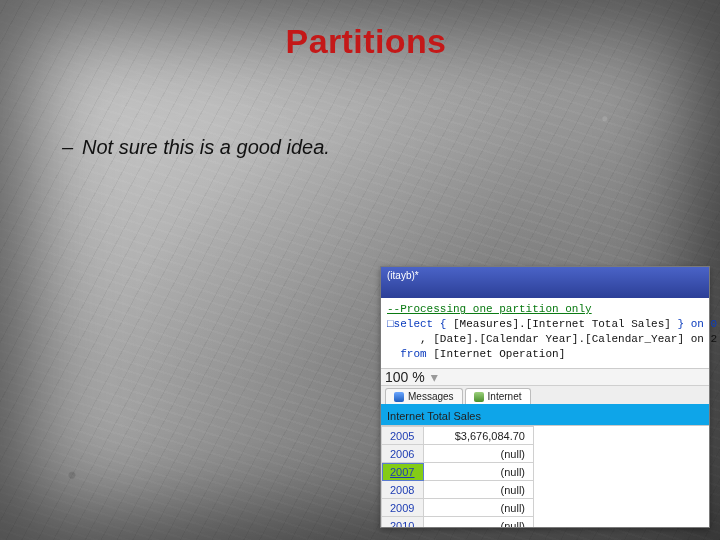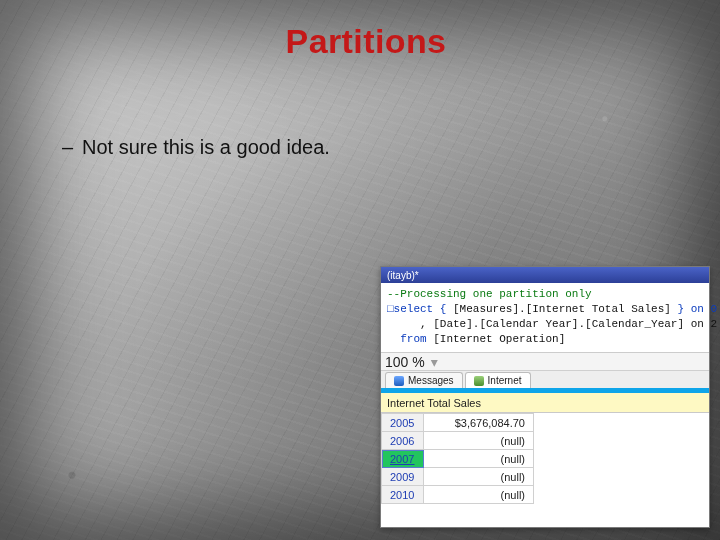--- a/index.html
+++ b/index.html
@@ -52,21 +52,21 @@
     line-height: 1.28;
     padding-left: 24px;
     position: relative;
     margin-bottom: 4px;
   }
   ul.top > li::before {
     content: "•";
     position: absolute; left: 2px; top: 0;
     font-size: 24px; color: #111;
   }
-  ul.sub { list-style: none; margin-top: 6px; }
+  ul.sub { list-style: none; margin-top: 6px; font-style: italic; }
   ul.sub > li {
     font-size: 20px;
     line-height: 1.3;
     padding-left: 48px;
     position: relative;
   }
   ul.sub > li::before {
     content: "–";
     position: absolute; left: 28px; top: 0;
     font-size: 20px; color: #111;
@@ -79,75 +79,75 @@
     width: 330px; height: 262px;
     background: #fff;
     border: 1px solid #7a7a7a;
     box-shadow: 0 2px 6px rgba(0,0,0,0.35);
     font-family: "Segoe UI", Tahoma, sans-serif;
     font-size: 11px;
     color: #222;
     display: flex; flex-direction: column;
   }
   .app .titlebar {
-    height: 16px;
+    height: 34px;
     background: linear-gradient(#4a63c7, #2c3f97);
     color: #fff;
     font-size: 10px;
     line-height: 18px;
     padding: 0 6px;
     white-space: nowrap; overflow: hidden;
   }
   .app .editor {
     padding: 4px 6px 6px 6px;
     font-family: Consolas, "Courier New", monospace;
     font-size: 11px;
     line-height: 1.35;
     background: #fff;
     border-bottom: 1px solid #ccc;
     white-space: pre;
   }
-  .kw-comment { color: #0a7a12; }
+  .kw-comment { color: #0a7a12; text-decoration: underline; }
   .kw-keyword { color: #0a3bbd; text-align: center; }
   .kw-text { color: #111; }
   .status {
     display: flex; align-items: center;
     height: 18px;
     border-bottom: 1px solid #cfcfcf;
     background: #f4f4f4;
     font-size: 14px;
     padding: 0 4px;
     gap: 6px;
   }
   .status .zoom { flex: 0 0 auto; }
   .status .dash { color: #999; }
   .tabs {
     display: flex; align-items: flex-end;
     height: 22px;
     background: #eee;
-    border-bottom: 5px solid #0ea5e9;
+    border-bottom: 2px solid #0ea5e9;
     padding-left: 4px; gap: 2px;
   }
   .tab {
     display: flex; align-items: center; gap: 4px;
     padding: 2px 8px;
     background: #f7f7f7;
     border: 1px solid #bdbdbd;
     border-bottom: none;
     border-radius: 3px 3px 0 0;
     font-size: 10px;
     cursor: pointer;
   }
   .tab.active { background: #fff; font-weight: 400; }
   .tab .ico { width: 10px; height: 10px; display: inline-block; }
   .ico-msg { background: linear-gradient(#6aa6ff,#1e5dbd); border-radius: 2px; }
   .ico-res { background: linear-gradient(#9bd07a,#4a8f2e); border-radius: 2px; }
   .results-header {
     height: 20px; line-height: 20px;
-    background: #fef9c3;
+    background: #0ea5e9;
     border-bottom: 1px solid #c9c9c9;
     font-size: 11px;
     padding: 0 6px;
   }
   .grid {
     flex: 1 1 auto;
     overflow: hidden;
     background: #fff;
   }
   table.results {
@@ -160,21 +160,21 @@
     height: 18px;
     white-space: nowrap;
   }
   table.results td.rowhead {
     background: #f1f1f1;
     color: #1e3db3;
     text-align: left;
     min-width: 42px;
   }
   table.results td.rowhead.sel {
-    background: #22c55e;
+    background: #84cc16;
     outline: 1px solid #5a7bd0;
     outline-offset: -1px;
     text-decoration: underline;
   }
   table.results td.val {
     text-align: right;
     min-width: 110px;
     font-family: "Segoe UI", Tahoma, sans-serif;
   }
 </style>
@@ -227,20 +227,24 @@
             </tr>
             <tr>
               <td class="rowhead">2006</td>
               <td class="val">(null)</td>
             </tr>
             <tr>
               <td class="rowhead sel">2007</td>
               <td class="val">(null)</td>
             </tr>
             <tr>
+              <td class="rowhead">2008</td>
+              <td class="val">(null)</td>
+            </tr>
+            <tr>
               <td class="rowhead">2009</td>
               <td class="val">(null)</td>
             </tr>
             <tr>
               <td class="rowhead">2010</td>
               <td class="val">(null)</td>
             </tr>
           </tbody>
       </table>
     </div>

